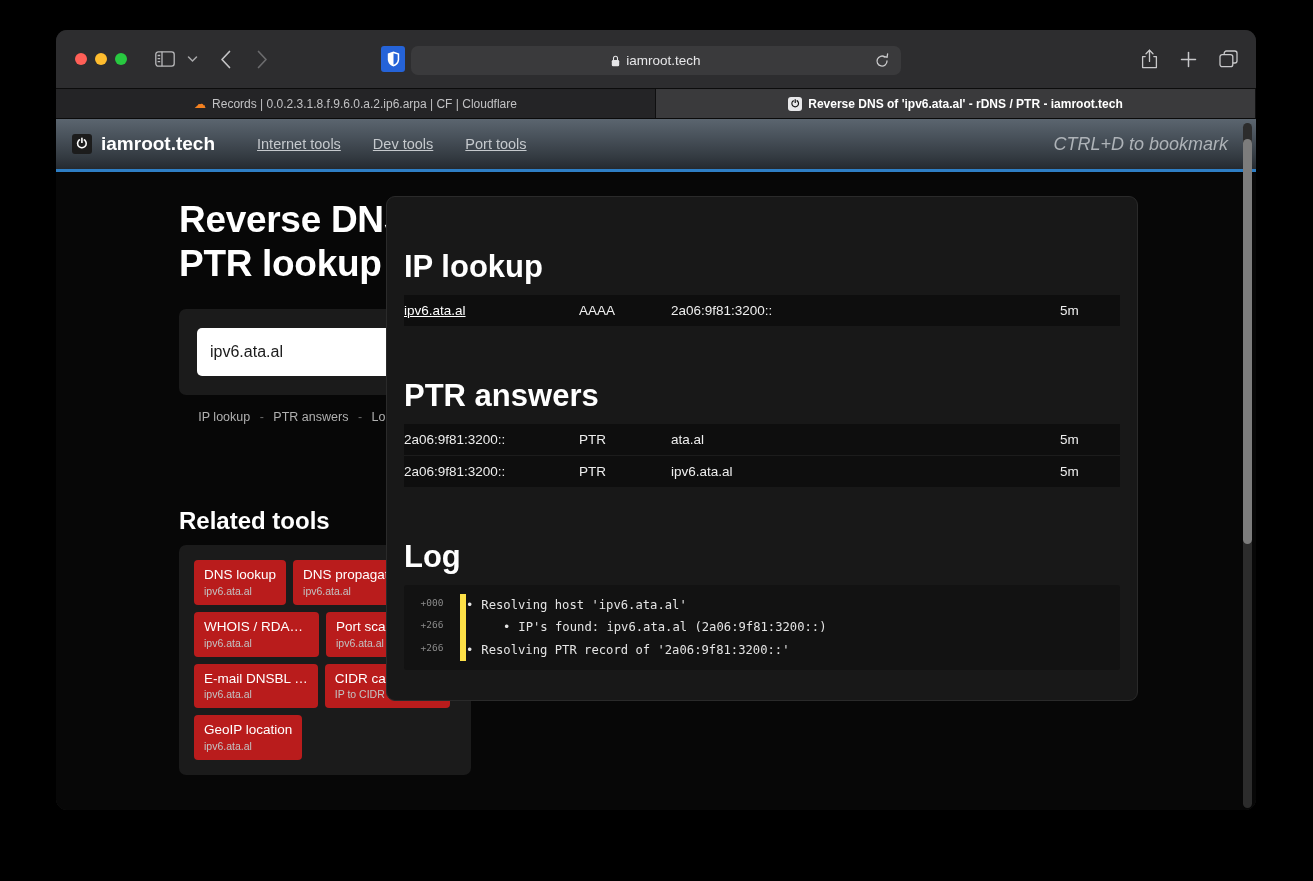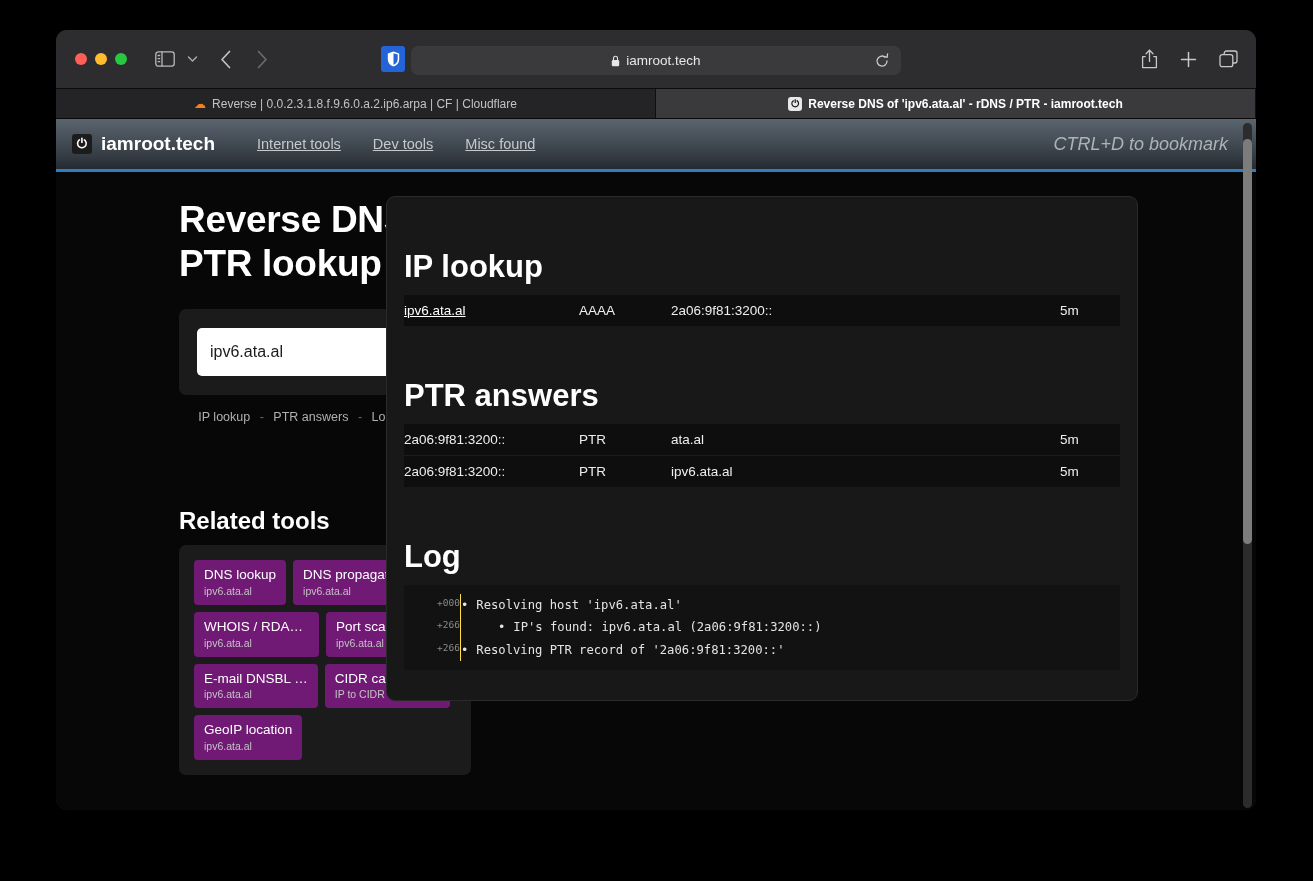--- a/index.html
+++ b/index.html
@@ -292,21 +292,21 @@
     background: #1b1b1b;
     border-radius: 7px;
     padding: 15px;
     display: flex;
     flex-wrap: wrap;
     gap: 7px;
     align-content: flex-start;
     min-height: 175px;
   }
   .tile {
-    background: #701a75;
+    background: #b91c1c;
     border-radius: 4px;
     padding: 7px 10px 8px 10px;
     box-sizing: border-box;
     max-width: 125px;
     overflow: hidden;
   }
   .tile .t-title {
     color: #ffffff;
     font-size: 13.5px;
     white-space: nowrap;
@@ -378,24 +378,24 @@
     padding: 9px 0 9px 0;
     margin-top: 8px;
   }
   table.log { width: 100%; border-collapse: collapse; }
   table.log td { vertical-align: top; padding: 3px 0; }
   td.ts {
     width: 56px;
     color: #8a8a8a;
     font-size: 9.5px;
     font-family: "DejaVu Sans Mono", monospace;
-    text-align: right;
+    text-align: center;
     padding-right: 13px;
     padding-top: 5px;
-    border-right: 1px solid #fde047;
+    border-right: 6px solid #fde047;
   }
   td.msg {
     color: #e4e4e4;
     font-size: 12.2px;
     font-family: "DejaVu Sans Mono", monospace;
     padding-left: 16px;
     line-height: 1.35;
     white-space: pre-wrap;
   }
   td.msg.indent { padding-left: 37px; }
@@ -480,39 +480,39 @@
           <rect x="5.2" y="1" width="12.8" height="12" rx="2.2"></rect>
           <rect x="1" y="4.6" width="12.8" height="12" rx="2.2" fill="#2d2d2f"></rect>
         </svg>
       </span>
     </div>
   </div>
 
   <div class="tabstrip">
     <div class="tab inactive">
       <span class="favicon cf-ico">☁</span>
-      <span>Reverse | 0.0.2.3.1.8.f.9.6.0.a.2.ip6.arpa | CF | Cloudflare</span>
+      <span>Records | 0.0.2.3.1.8.f.9.6.0.a.2.ip6.arpa | CF | Cloudflare</span>
     </div>
     <div class="tab active">
       <span class="favicon pw-ico">⏻</span>
       <span>Reverse DNS of 'ipv6.ata.al' - rDNS / PTR - iamroot.tech</span>
     </div>
   </div>
 
   <div class="page">
 
     <div class="sitenav">
       <div class="brand">
         <span class="brand-ico">⏻</span>
         <span>iamroot.tech</span>
       </div>
       <div class="navlinks">
         <a class="navlink" href="#">Internet tools</a>
         <a class="navlink" href="#">Dev tools</a>
-        <a class="navlink" href="#">Misc found</a>
+        <a class="navlink" href="#">Port tools</a>
       </div>
       <div class="bookmark-hint">CTRL+D to bookmark</div>
     </div>
 
     <div class="pagescroll">
       <div class="thumb"></div>
     </div>
 
     <div class="content">
 

